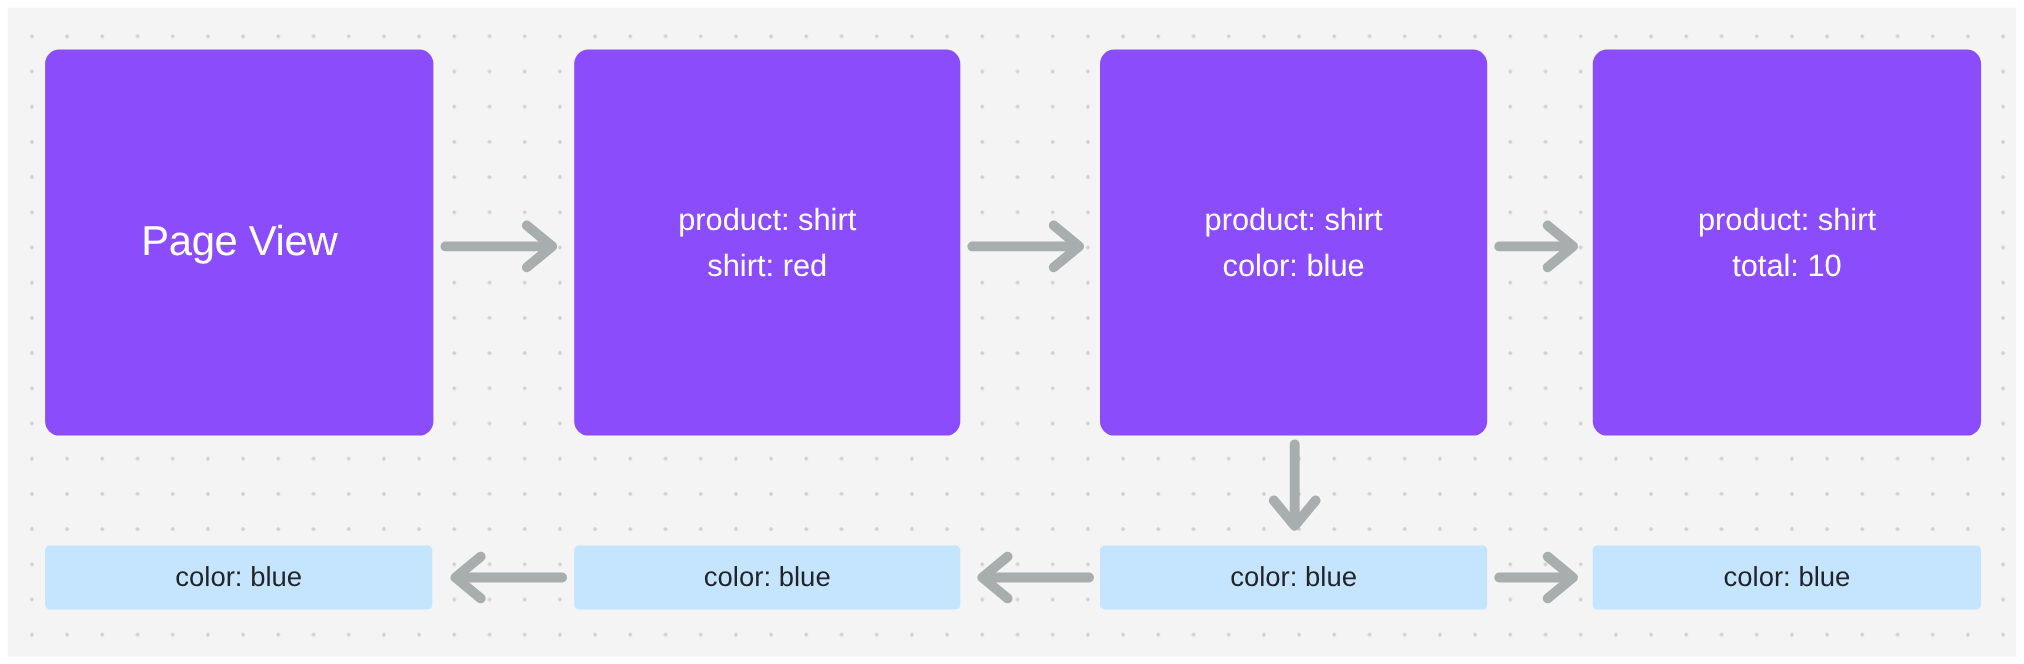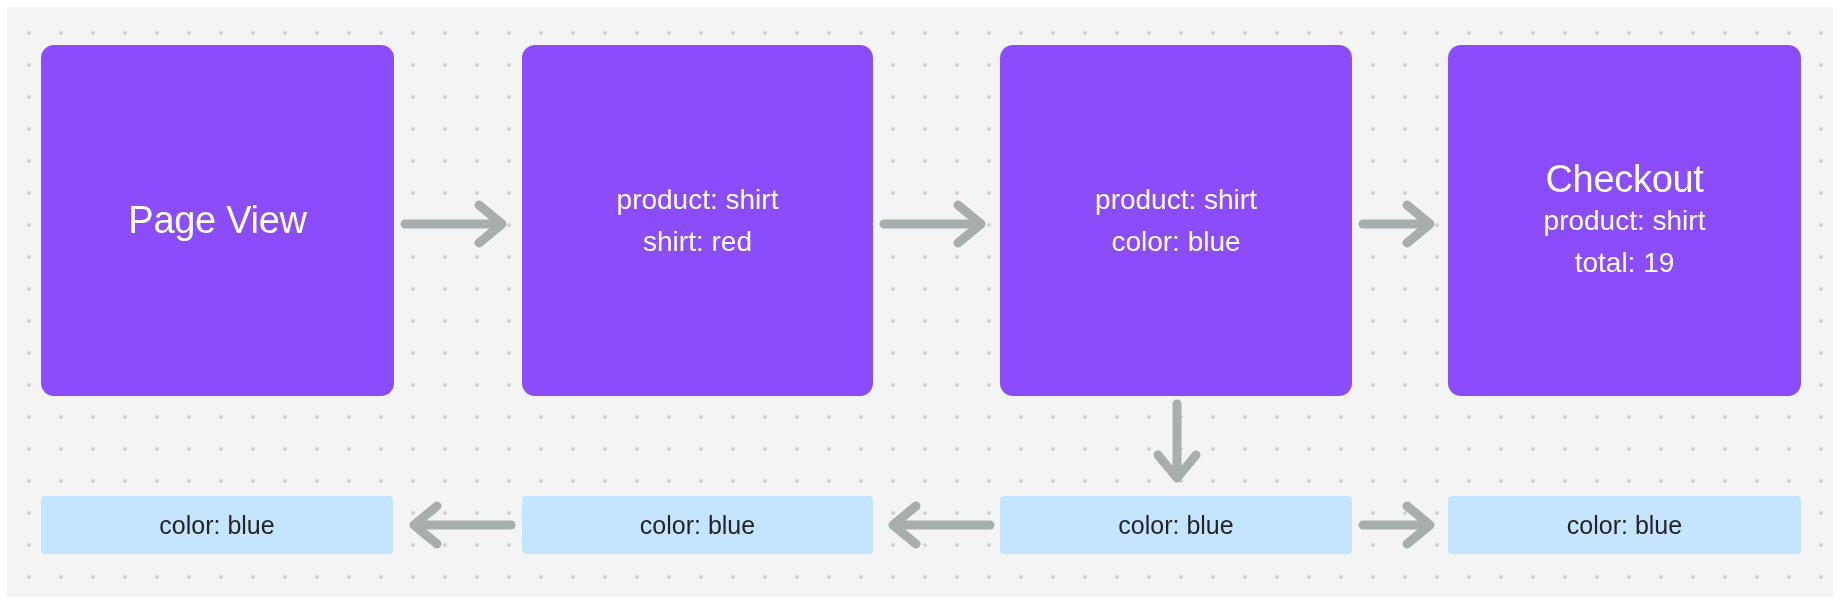--- a/index.html
+++ b/index.html
@@ -88,23 +88,22 @@
     <div class="node-prop">product: shirt</div>
     <div class="node-prop">shirt: red</div>
   </div>
 
   <div class="node" style="left:993px; top:38px; width:352px; height:351px;">
     <div class="node-prop">product: shirt</div>
     <div class="node-prop">color: blue</div>
   </div>
 
   <div class="node" style="left:1441px; top:38px; width:353px; height:351px;">
-    <div class="node-title">Checkout</div>
     <div class="node-prop">product: shirt</div>
-    <div class="node-prop">total: 19</div>
+    <div class="node-prop">total: 10</div>
   </div>
 
   <div class="arrow" style="left:396px; top:193px; width:110px; height:48px;">
     <svg width="110" height="48" viewBox="0 0 110 48">
       <path d="M2 24 H96" stroke="#a8adad" stroke-width="9" stroke-linecap="round" fill="none"></path>
       <path d="M76 5 L99 24 L76 43" stroke="#a8adad" stroke-width="9" stroke-linecap="round" stroke-linejoin="round" fill="none"></path>
     </svg>
   </div>
 
   <div class="arrow" style="left:875px; top:193px; width:110px; height:48px;">

